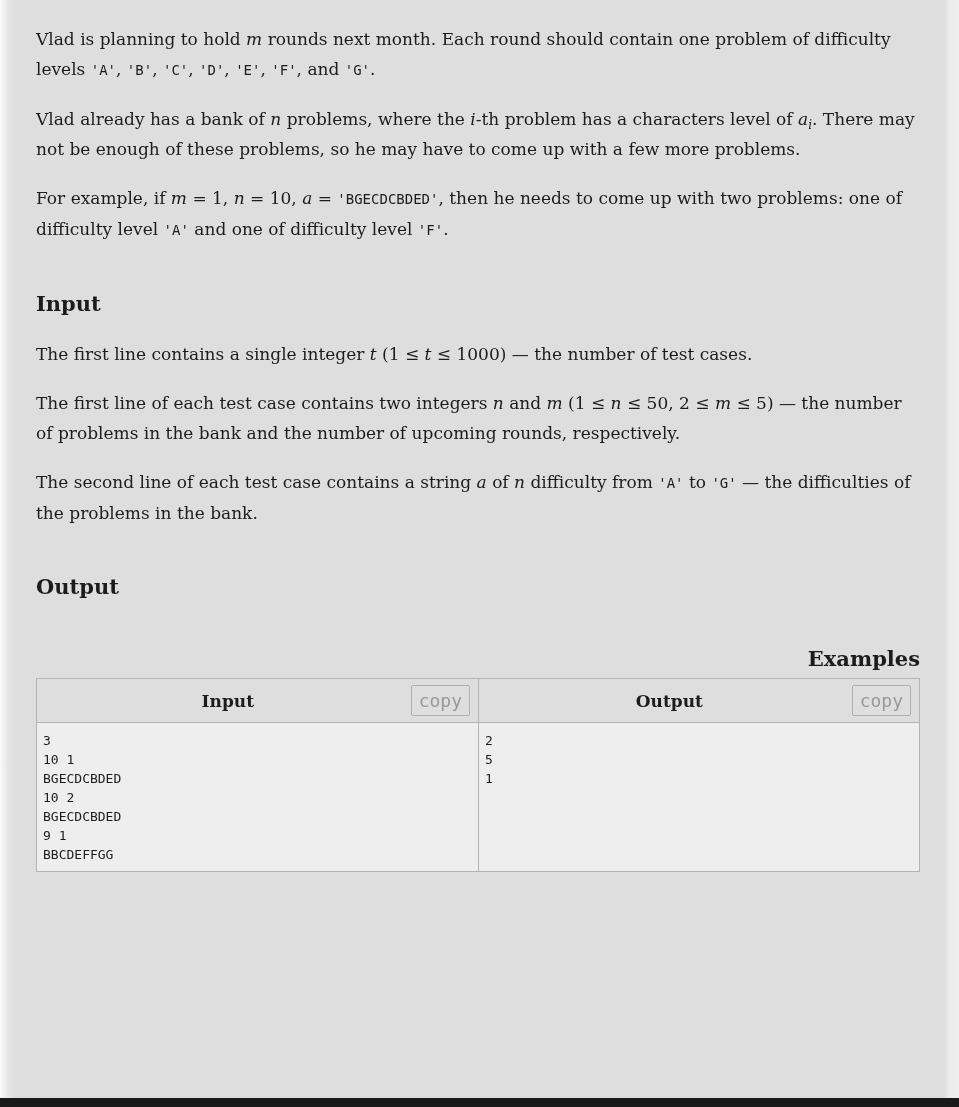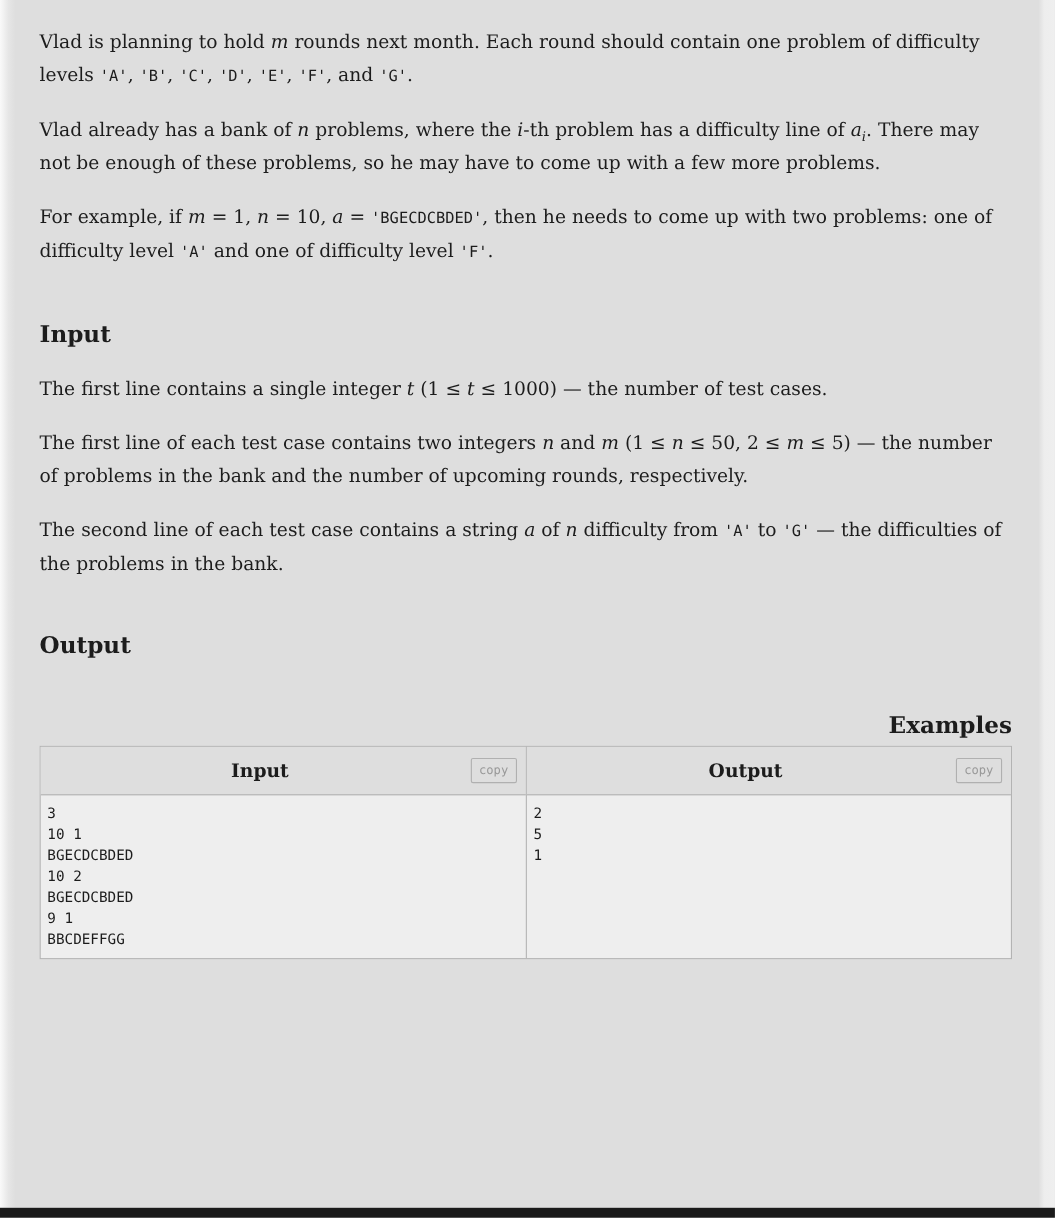--- a/index.html
+++ b/index.html
@@ -65,21 +65,21 @@
   }
   .sample-header .label {
     flex: 1; text-align: center;
     font-weight: bold; font-size: 17px;
   }
   .copy-btn {
     border: 1px solid #b0b0b0;
     background: transparent;
     color: var(--copy-text);
     font-family: "DejaVu Sans Mono", monospace;
-    font-size: 11px;
+    font-size: 18px;
     padding: 4px 7px;
     border-radius: 2px;
     cursor: pointer;
   }
   .sample-pre {
     margin: 0;
     padding: 8px 6px 7px 6px;
     font-family: "DejaVu Sans Mono", monospace;
     font-size: 13px; line-height: 19px;
     min-height: 144px;
@@ -90,21 +90,21 @@
 </head>
 <body>
 
 <div class="edge-left"></div>
 <div class="edge-right"></div>
 
 <div class="content">
 
   <div class="statement">
     <p><span>Vlad is planning to hold </span><span class="s-math">m</span><span> rounds next month. Each round should contain one problem of difficulty levels </span><span class="s-tt">'A'</span><span>, </span><span class="s-tt">'B'</span><span>, </span><span class="s-tt">'C'</span><span>, </span><span class="s-tt">'D'</span><span>, </span><span class="s-tt">'E'</span><span>, </span><span class="s-tt">'F'</span><span>, and </span><span class="s-tt">'G'</span><span>.</span></p>
-    <p><span>Vlad already has a bank of </span><span class="s-math">n</span><span> problems, where the </span><span class="s-math">i</span><span>-th problem has a difficulty line of </span><span class="s-math">a</span><span class="s-sub">i</span><span>. There may not be enough of these problems, so he may have to come up with a few more problems.</span></p>
+    <p><span>Vlad already has a bank of </span><span class="s-math">n</span><span> problems, where the </span><span class="s-math">i</span><span>-th problem has a characters level of </span><span class="s-math">a</span><span class="s-sub">i</span><span>. There may not be enough of these problems, so he may have to come up with a few more problems.</span></p>
     <p><span>For example, if </span><span class="s-math">m</span><span> = 1, </span><span class="s-math">n</span><span> = 10, </span><span class="s-math">a</span><span> = </span><span class="s-tt">'BGECDCBDED'</span><span>, then he needs to come up with two problems: one of difficulty level </span><span class="s-tt">'A'</span><span> and one of difficulty level </span><span class="s-tt">'F'</span><span>.</span></p>
   </div>
 
   <div class="section">
     <div class="section-title">Input</div>
     <p><span>The first line contains a single integer </span><span class="s-math">t</span><span> (1 ≤ </span><span class="s-math">t</span><span> ≤ 1000) — the number of test cases.</span></p>
     <p><span>The first line of each test case contains two integers </span><span class="s-math">n</span><span> and </span><span class="s-math">m</span><span> (1 ≤ </span><span class="s-math">n</span><span> ≤ 50, 2 ≤ </span><span class="s-math">m</span><span> ≤ 5) — the number of problems in the bank and the number of upcoming rounds, respectively.</span></p>
     <p><span>The second line of each test case contains a string </span><span class="s-math">a</span><span> of </span><span class="s-math">n</span><span> difficulty from </span><span class="s-tt">'A'</span><span> to </span><span class="s-tt">'G'</span><span> — the difficulties of the problems in the bank.</span></p>
   </div>
 

